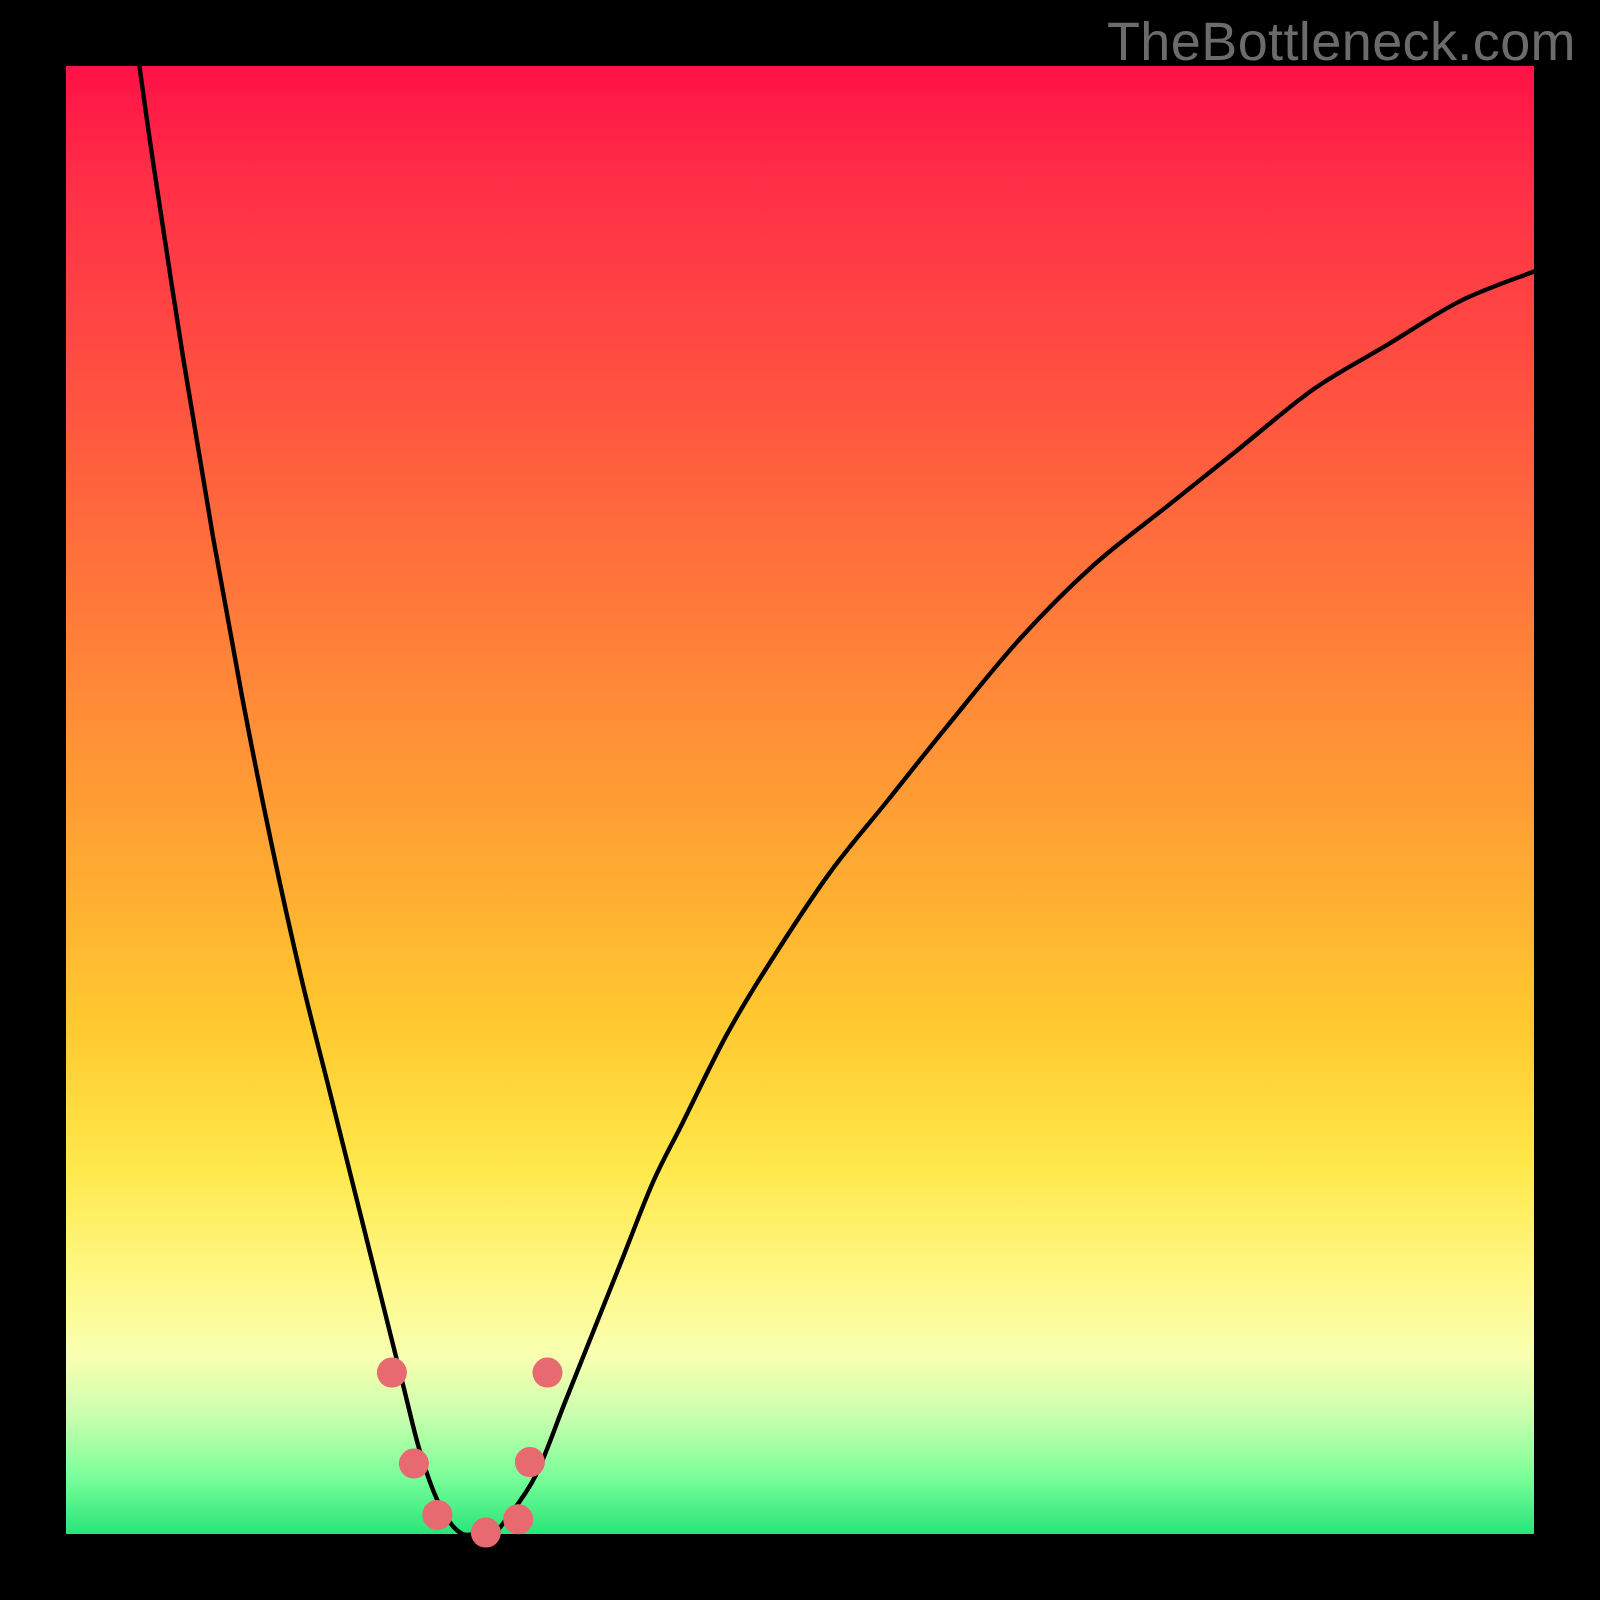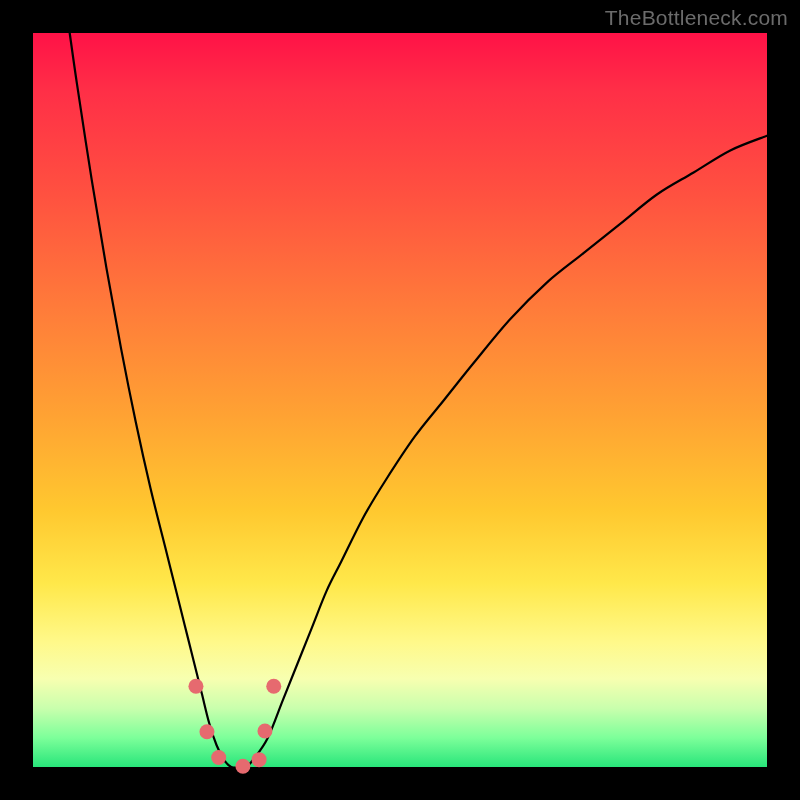--- a/index.html
+++ b/index.html
@@ -40,21 +40,21 @@
       #c9ffad 92%,
       #7dff9a 96%,
       #28e57a 100%
     );
   }
   .watermark {
     position: absolute;
     top: 6px;
     right: 12px;
     color: #6b6b6b;
-    font-size: 21px;
+    font-size: 27px;
     letter-spacing: 0.2px;
     user-select: none;
   }
   svg.curve {
     position: absolute;
     left: 0;
     top: 0;
     width: 734px;
     height: 734px;
     overflow: visible;

